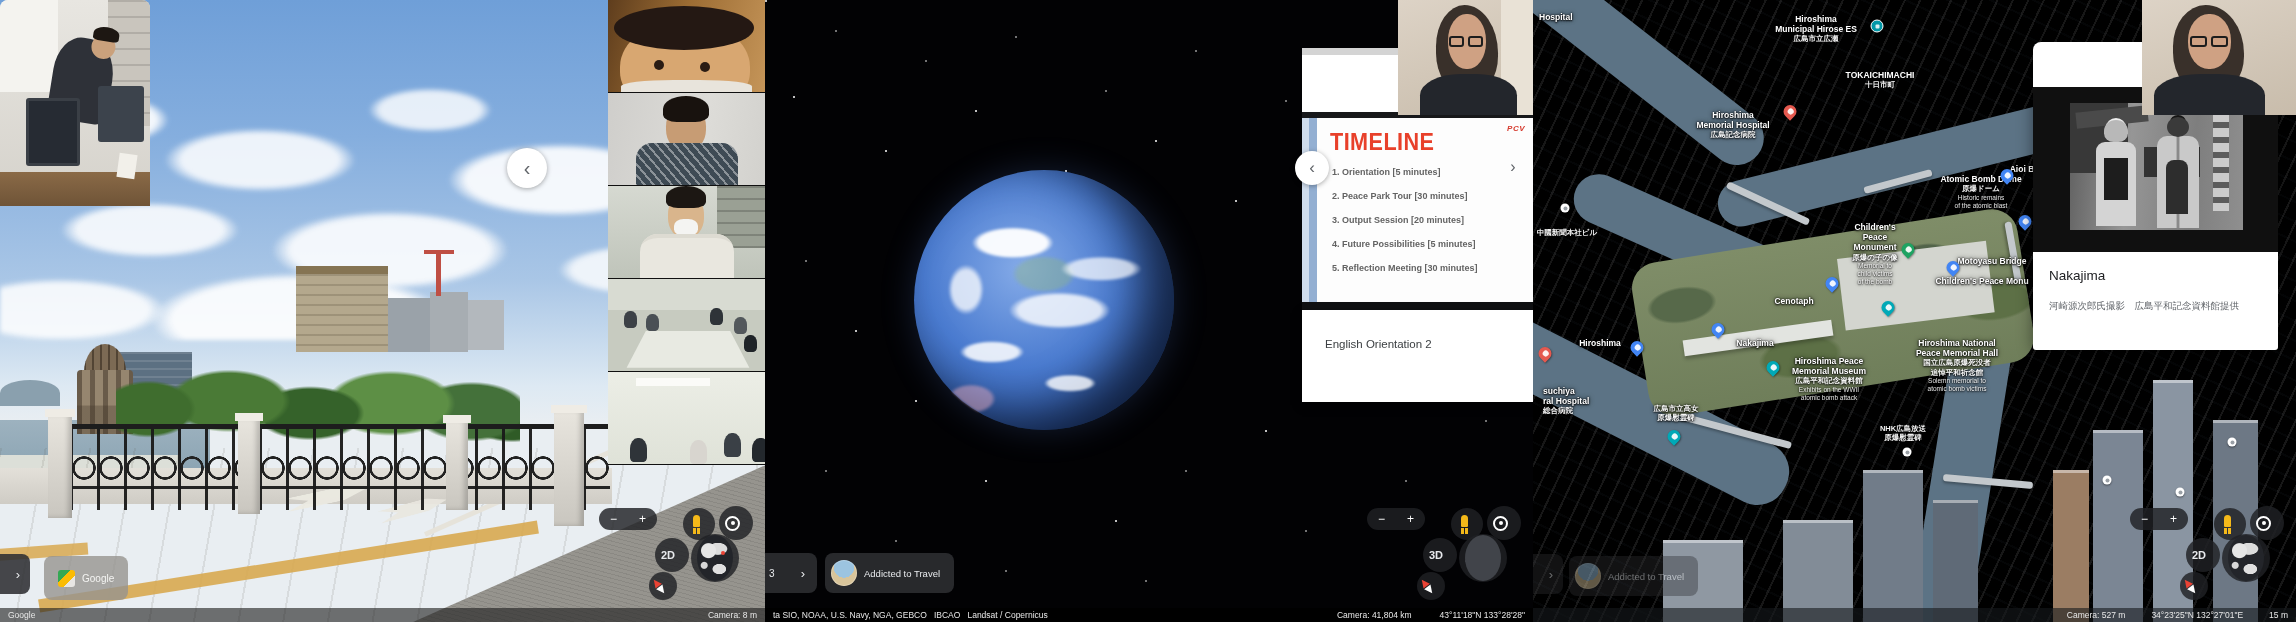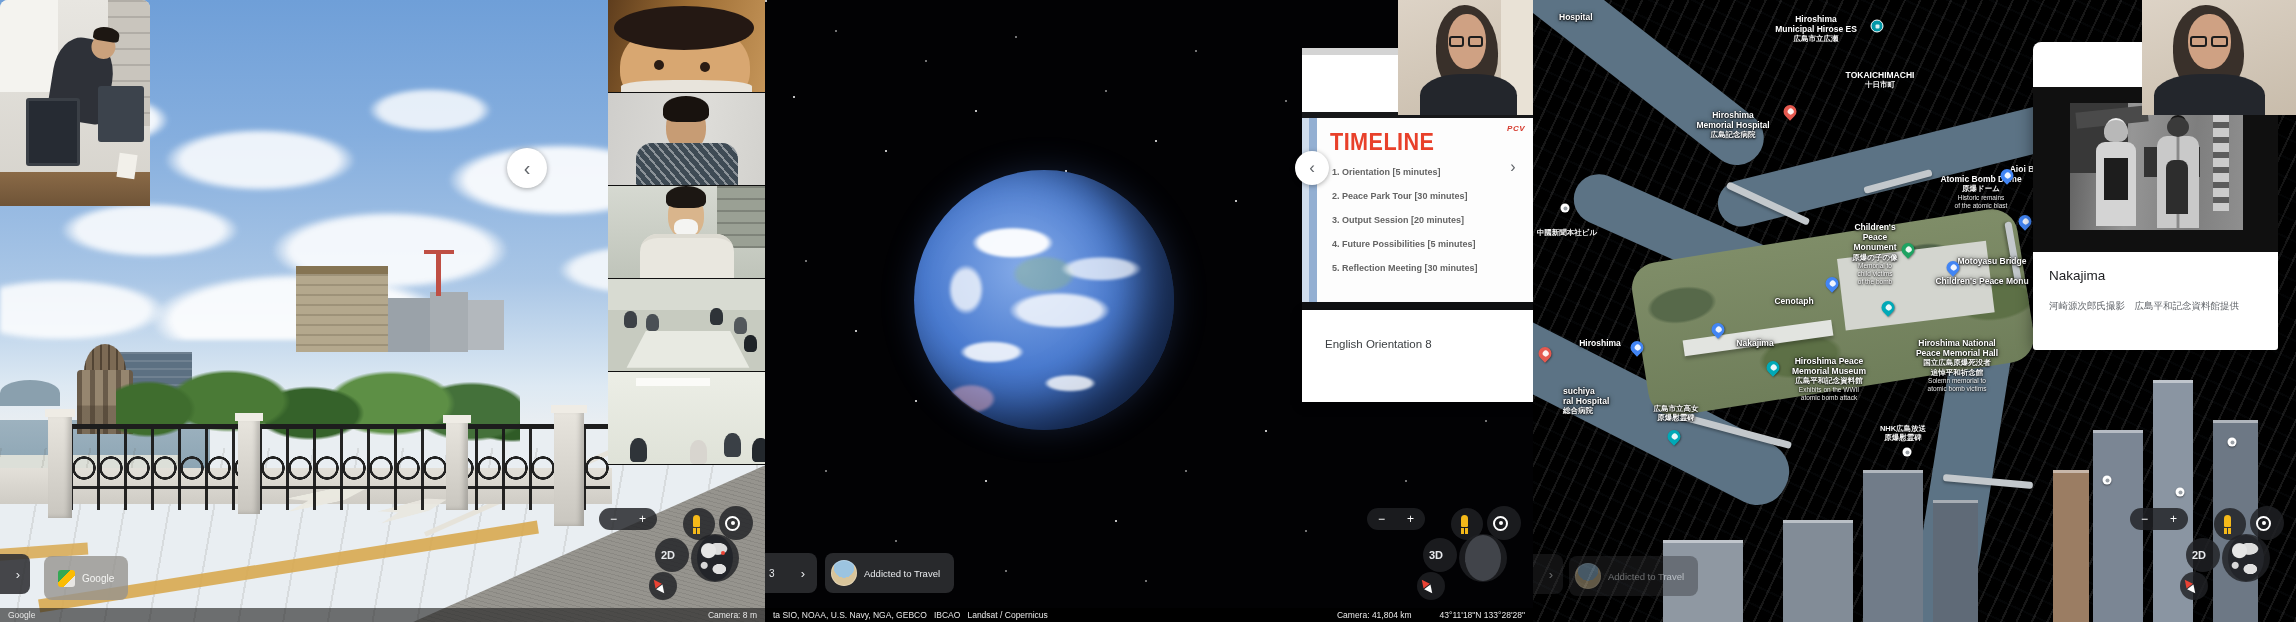--- a/index.html
+++ b/index.html
@@ -233,21 +233,21 @@
   .bd3{left:560px;top:430px;width:50px;height:192px;background:#7b8694;}
   .bd4{left:620px;top:380px;width:40px;height:242px;background:#8a95a2;}
   .bd5{left:250px;top:520px;width:70px;height:102px;background:#828c97;}
   .bd6{left:680px;top:420px;width:45px;height:202px;background:#6d7885;}
   .bd7{left:520px;top:470px;width:36px;height:152px;background:#9b7d63;}
   .bd8{left:130px;top:540px;width:80px;height:82px;background:#8f98a2;}
 
   
   .labels-layer{position:absolute;inset:0;z-index:3;}
   .mlabel{position:absolute;transform:translate(-50%,0);text-align:center;color:#fff;white-space:nowrap;text-shadow:0 0 2px rgba(0,0,0,.95),0 1px 2px rgba(0,0,0,.9),0 0 5px rgba(0,0,0,.7);}
-  .mlabel.left{transform:none;text-align:left;margin-left:20px;}
+  .mlabel.left{transform:none;text-align:left;}
   .ml-en{font-size:8.5px;font-weight:700;line-height:1.2;}
   .ml-jp{font-size:7.5px;font-weight:600;opacity:.95;line-height:1.25;}
   .ml-sub{font-size:6.5px;font-weight:400;opacity:.9;line-height:1.25;}
   .pin{position:absolute;width:13px;height:13px;border-radius:50% 50% 50% 0;transform:translate(-50%,-100%) rotate(-45deg);box-shadow:0 1px 2px rgba(0,0,0,.45);}
   .pin::after{content:"";position:absolute;inset:3.5px;background:rgba(255,255,255,.92);border-radius:50%;}
   .pin-blue{background:#4285f4;}
   .pin-teal{background:#00a9b7;}
   .pin-red{background:#e5594f;}
   .pin-green{background:#1ea362;}
   .pin-white{width:9px;height:9px;border-radius:50%;background:#fff;transform:translate(-50%,-50%);}
@@ -395,21 +395,21 @@
         <ul class="slide-list" id="timeline-list">
             <li>1. Orientation [5 minutes]</li>
             <li>2. Peace Park Tour [30 minutes]</li>
             <li>3. Output Session [20 minutes]</li>
             <li>4. Future Possibilities [5 minutes]</li>
             <li>5. Reflection Meeting [30 minutes]</li>
           </ul>
       </div>
       <div class="deck-gap2"></div>
       <div class="caption-card">
-        <span>English Orientation 8</span>
+        <span>English Orientation 2</span>
       </div>
     </div>
     <button class="nav-circle mid-prev">
         <span>‹</span>
       </button>
     <button class="mid-next"><span>›</span></button>
 
     <div class="webcam cam-mid">
       <div class="wc-bg"></div>
       <div class="wc-window"></div>
@@ -637,14 +637,19 @@
         </button>
       <button class="ctl c-compass">
           <span class="compass-inner"></span>
         </button>
       <div class="c-zoom">
         <span>−</span>
         <span>+</span>
       </div>
     </div>
 
+    <div class="statusbar">
+      <span>Camera: 527 m</span>
+      <span>34°23'25"N 132°27'01"E</span>
+      <span>15 m</span>
+    </div>
   </section>
 </div>
 
 </body></html>

